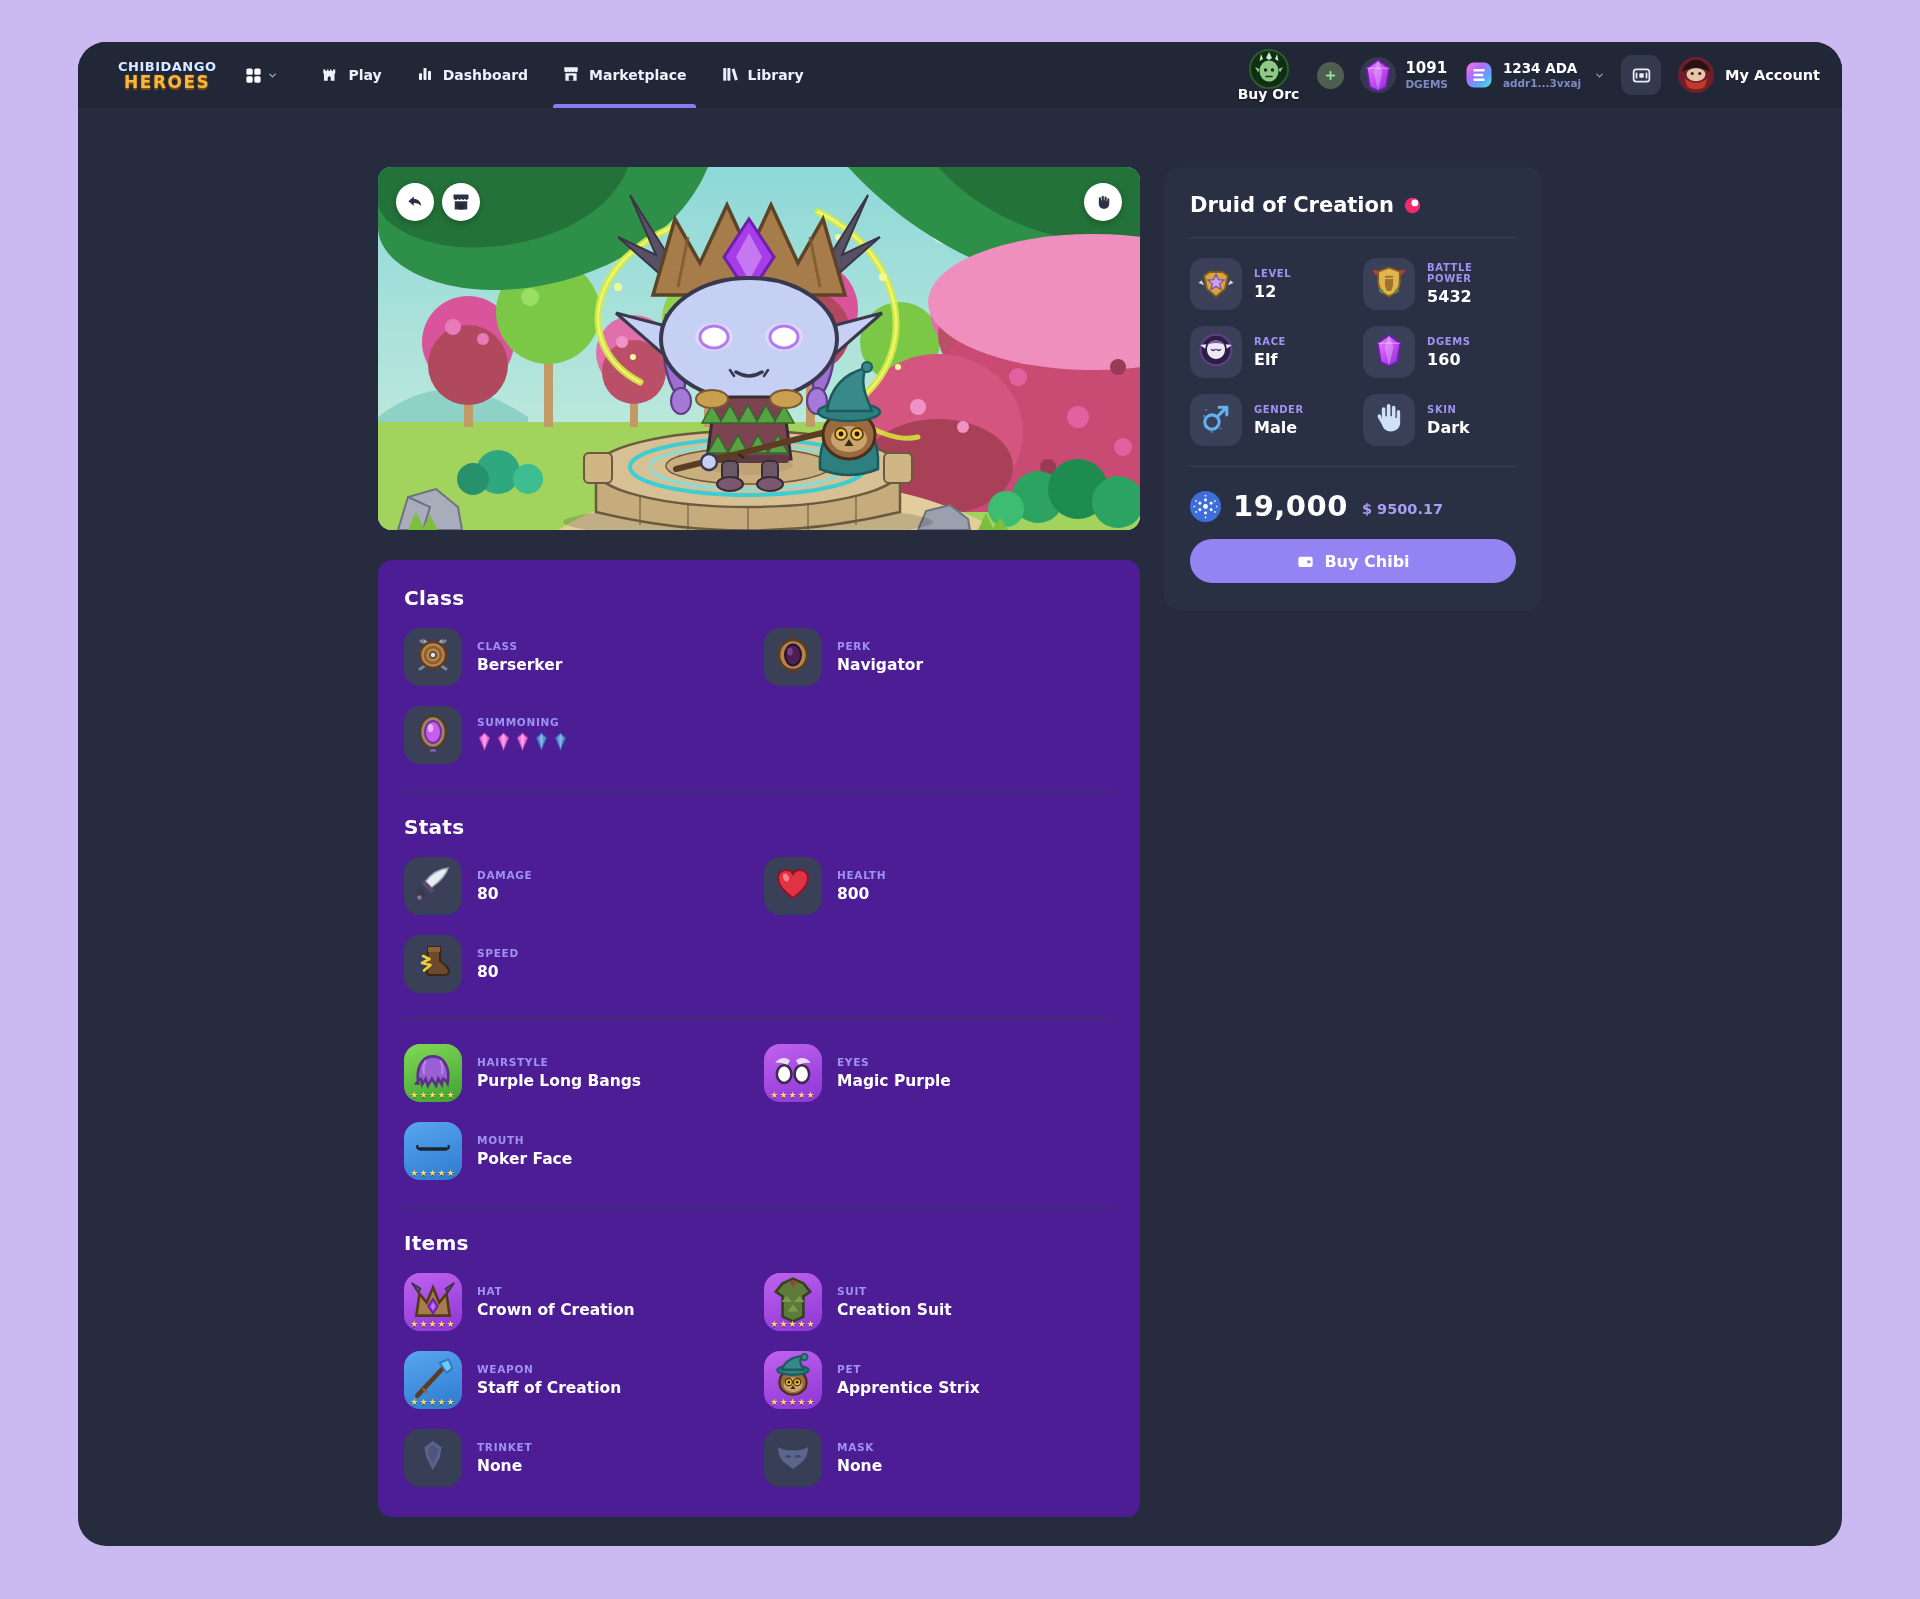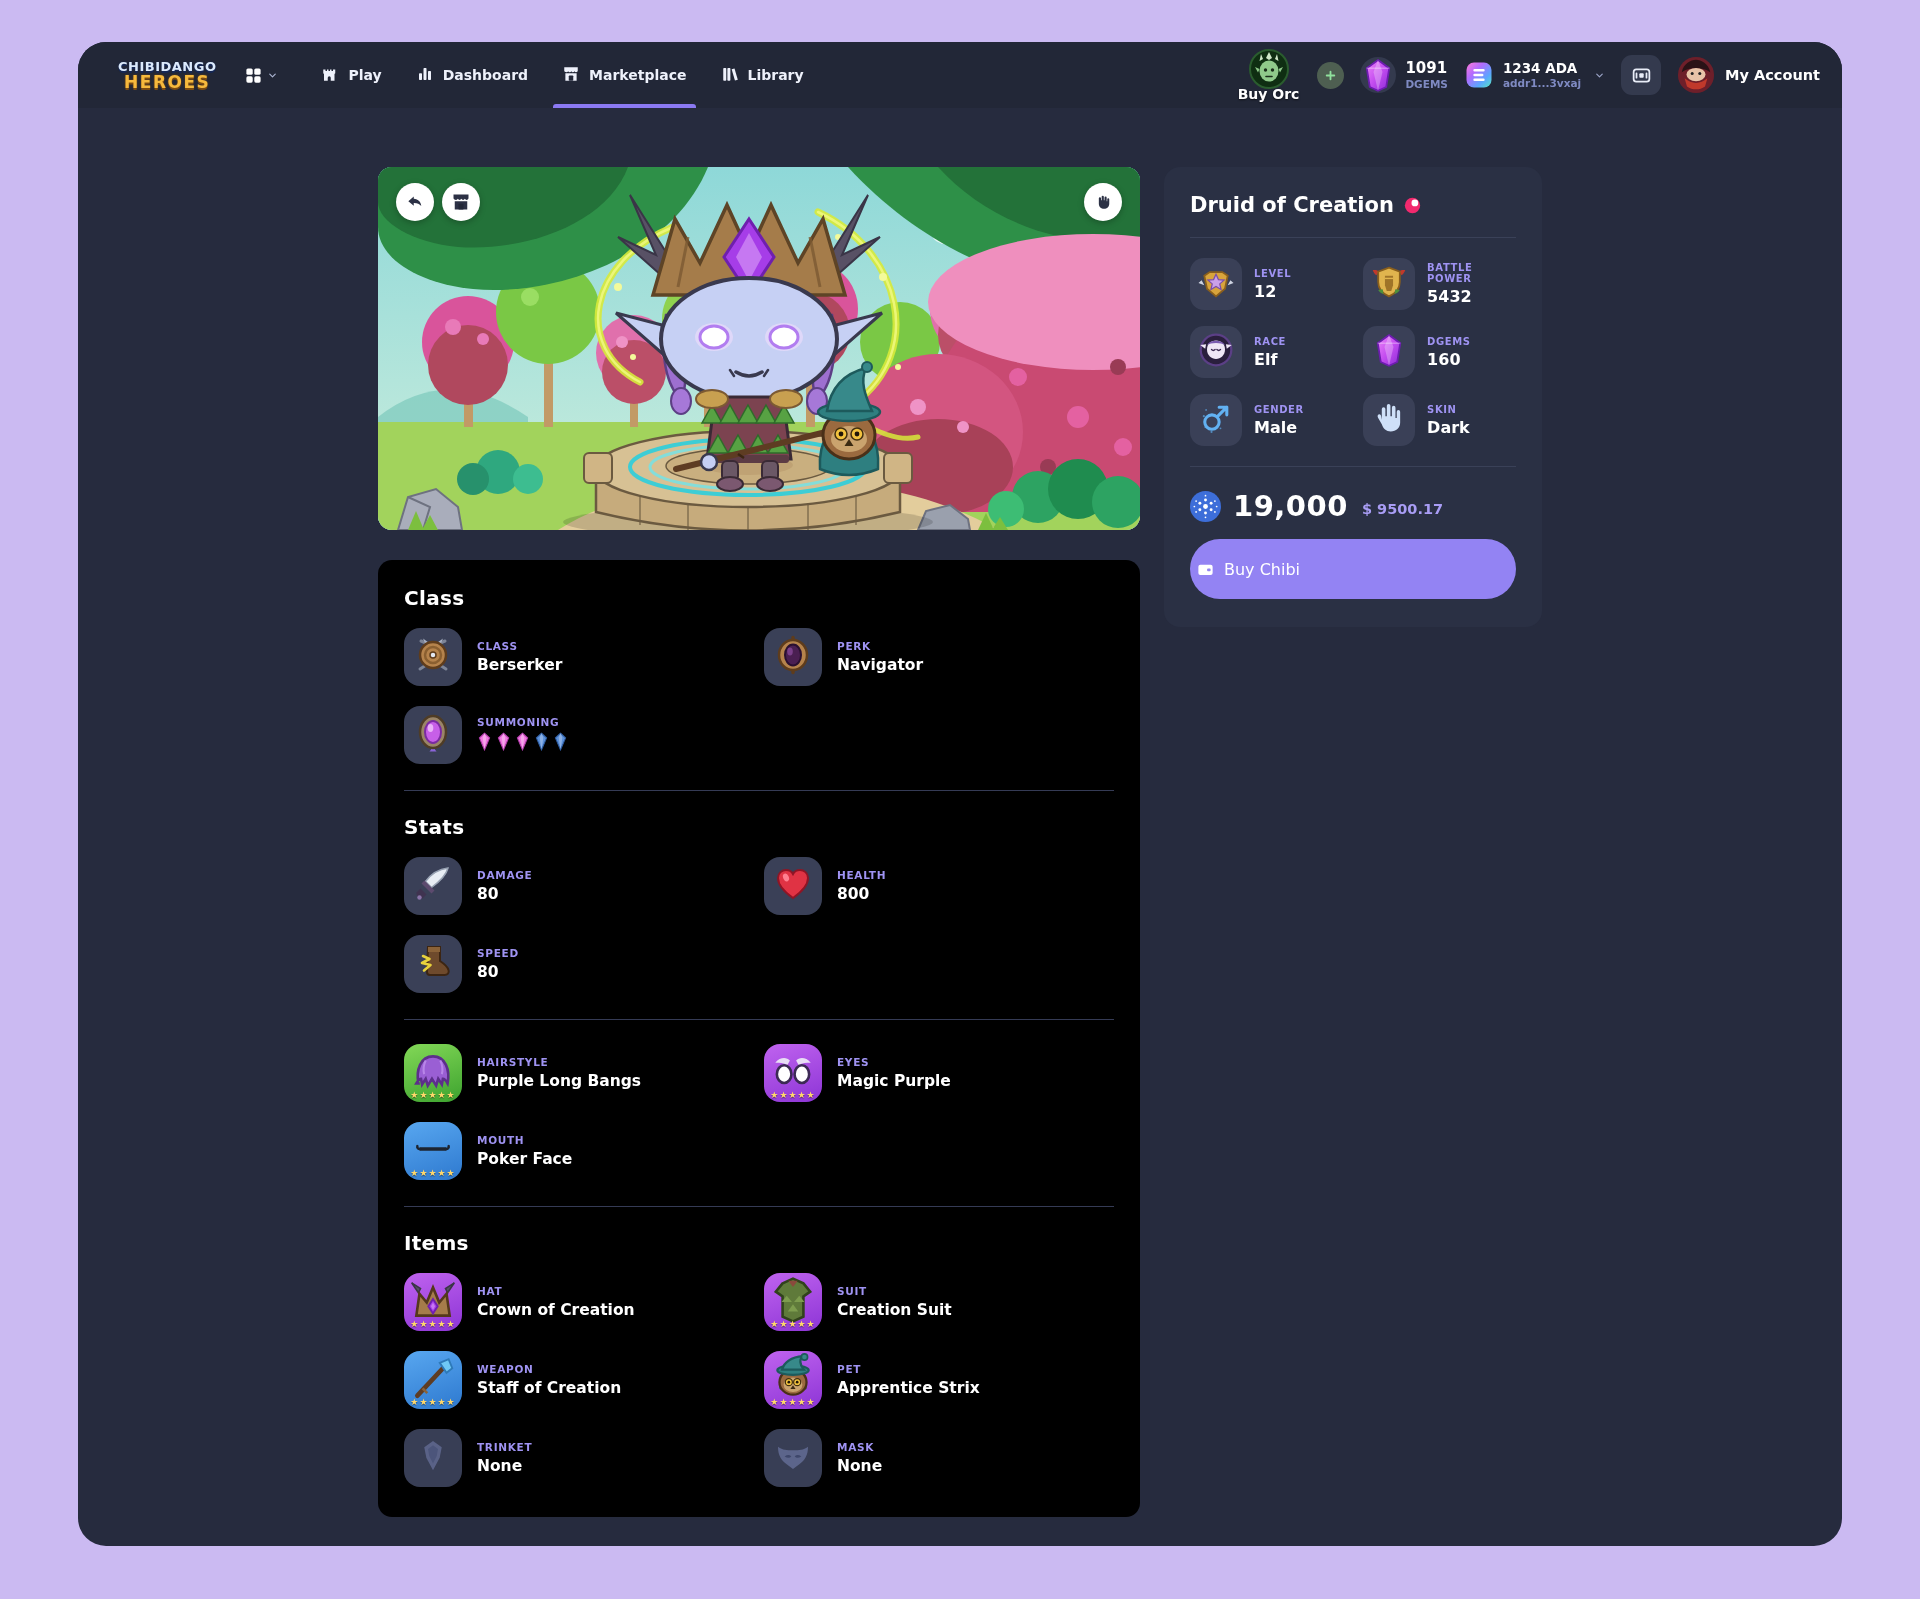--- a/index.html
+++ b/index.html
@@ -45,21 +45,21 @@
   .right-col{width:378px;}
 
   .hero-card{width:762px;height:363px;border-radius:14px;overflow:hidden;position:relative;background:#6fc7c4;}
   .hero-card svg.scene{display:block;width:762px;height:363px;}
   .hero-btn{position:absolute;width:38px;height:38px;border-radius:50%;background:#fff;display:flex;align-items:center;justify-content:center;color:#2c3145;cursor:pointer;box-shadow:0 2px 6px rgba(0,0,0,.25);}
   .hero-btn svg{width:20px;height:20px;}
   .hb-back{left:18px;top:16px;}
   .hb-shop{left:64px;top:16px;}
   .hb-claw{right:18px;top:16px;}
 
-  .info-card{margin-top:30px;margin-bottom:44px;background:#000000;border-radius:14px;padding:26px 26px 30px;}
+  .info-card{margin-top:30px;margin-bottom:44px;background:#4c1d95;border-radius:14px;padding:26px 26px 30px;}
   .section + .section{border-top:1px solid #353b55;margin-top:26px;padding-top:24px;}
   .section h2{margin:0 0 18px;font-size:20px;font-weight:800;color:#fff;letter-spacing:.3px;}
   .egrid{display:grid;grid-template-columns:1fr 1fr;row-gap:20px;column-gap:10px;}
   .entry{display:flex;align-items:center;gap:15px;}
   .tile{width:58px;height:58px;border-radius:16px;flex:0 0 auto;display:flex;align-items:center;justify-content:center;position:relative;overflow:hidden;}
   .tile svg{width:40px;height:40px;}
   .tile.big-icon svg{width:50px;height:50px;}
   .tile.plain{background:#3a4057;}
   .tile.muted{background:#383e55;}
   .tile.muted svg{opacity:.6;}
@@ -85,21 +85,21 @@
   .sgrid{display:grid;grid-template-columns:1.08fr 1fr;row-gap:16px;column-gap:8px;}
   .stat{display:flex;align-items:center;gap:12px;}
   .stat .stile{width:52px;height:52px;border-radius:14px;background:#3a4057;display:flex;align-items:center;justify-content:center;flex:0 0 auto;}
   .stat .stile svg{width:36px;height:36px;}
   .stat .slabel{font-size:10px;font-weight:800;letter-spacing:.6px;color:#9f93f2;margin-bottom:3px;}
   .stat .svalue{font-size:16px;font-weight:800;color:#fff;}
   .price-row{display:flex;align-items:center;gap:12px;margin-top:22px;}
   .price-row .ada-ic{width:31px;height:31px;}
   .price-row .ada{font-size:29px;font-weight:800;color:#fff;letter-spacing:.5px;}
   .price-row .usd{font-size:14.5px;font-weight:800;color:#a99df5;margin-left:2px;margin-top:6px;}
-  .buy-btn{margin-top:16px;width:100%;height:60px;border:none;border-radius:999px;background:#9383f3;color:#fff;font-family:inherit;font-size:16px;font-weight:400;display:flex;align-items:center;gap:9px;cursor:pointer;}
+  .buy-btn{margin-top:16px;width:100%;height:44px;border:none;border-radius:999px;background:#9383f3;color:#fff;font-family:inherit;font-size:16px;font-weight:700;display:flex;align-items:center;justify-content:center;gap:9px;cursor:pointer;}
   .buy-btn svg{width:19px;height:19px;}
 </style>
 </head>
 <body>
 
 <div class="page">
   <div class="app">
 
     <header class="navbar">
       <div class="logo">

